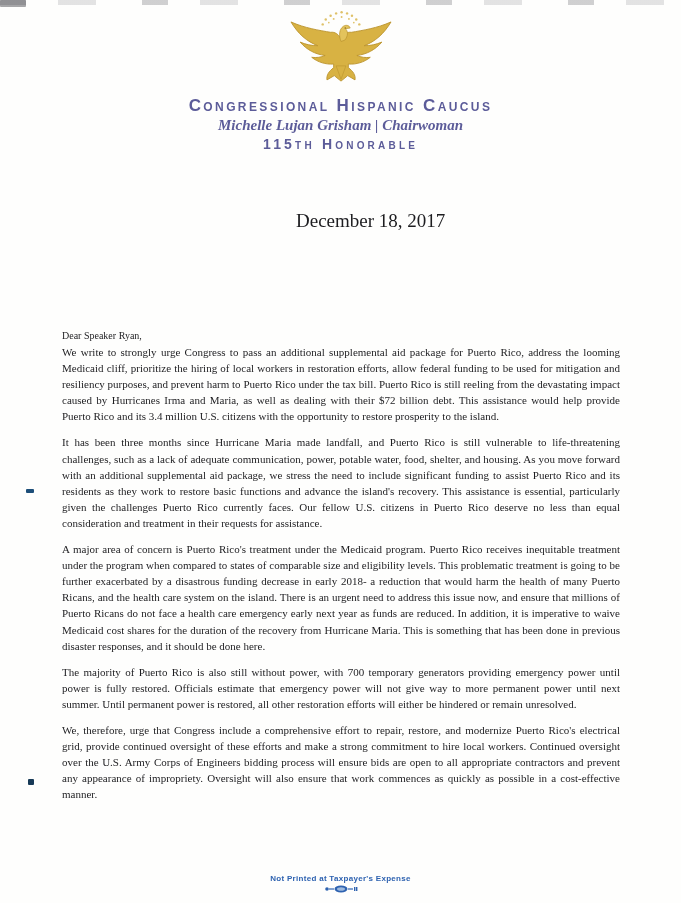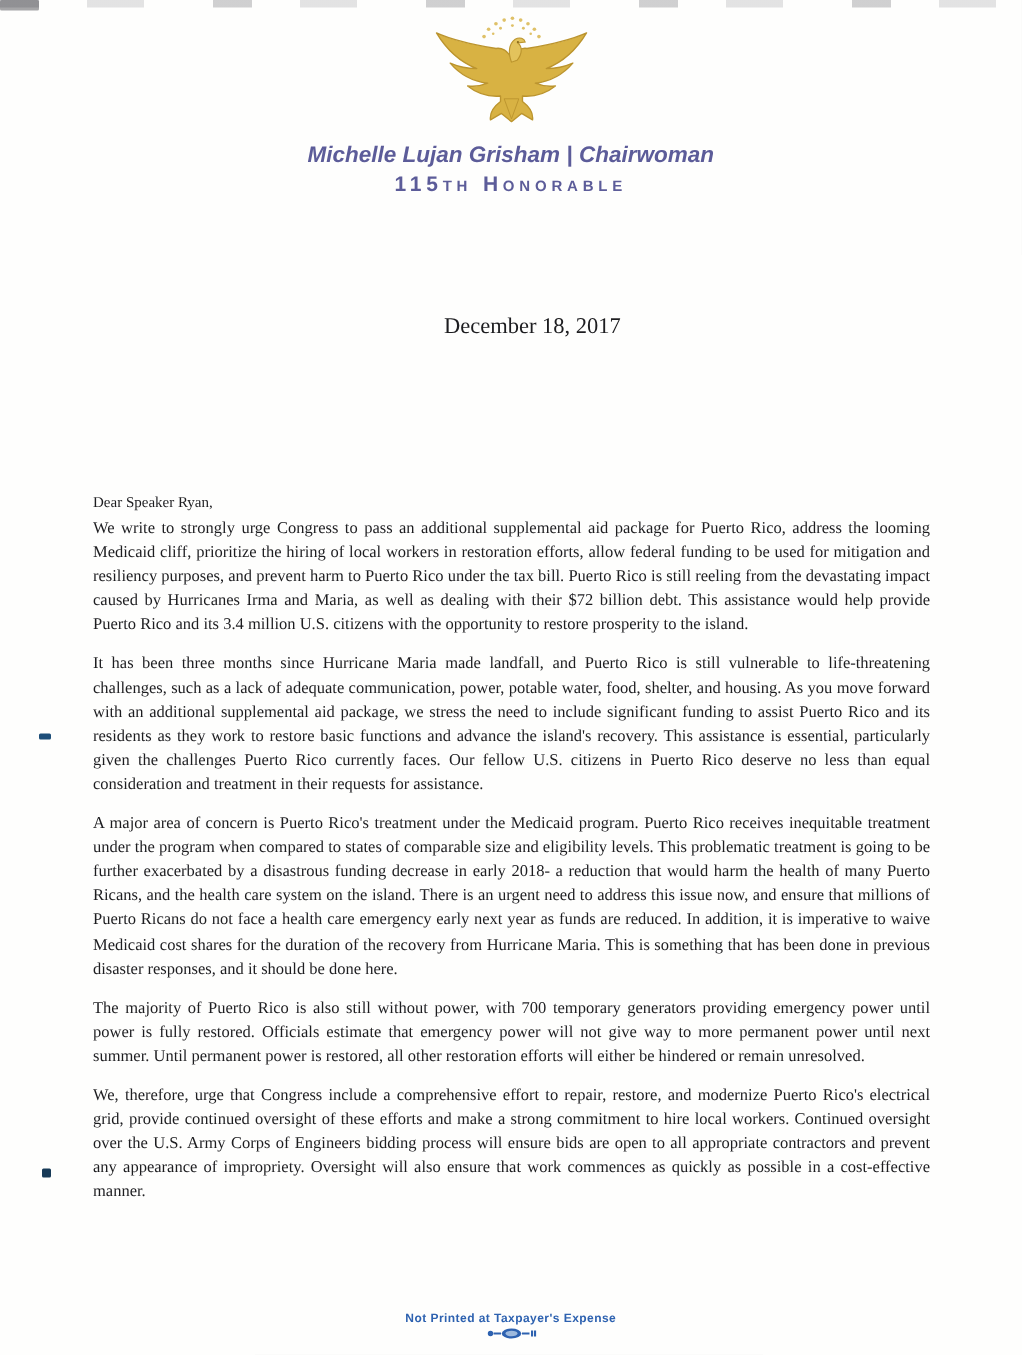--- a/index.html
+++ b/index.html
@@ -40,32 +40,32 @@
     text-align:center;color:#5c5c99;
   }
   .seal{display:block;margin:0 auto;}
   .org-name{
     font-family:"Liberation Sans", sans-serif;
     font-variant:small-caps;
     font-size:17px;letter-spacing:2.4px;font-weight:600;
     margin-top:2px;
   }
   .chair-line{
-    font-family:Liberation Sans, sans-serif;
+    font-family:Liberation Serif, serif;
     font-style:italic;font-weight:600;
     font-size:15px;margin-top:1px;
   }
   .congress-line{
     font-family:"Liberation Sans", sans-serif;
     font-variant:small-caps;
     font-size:14px;letter-spacing:3.2px;font-weight:600;
     margin-top:2px;
   }
   
-  .date-line{position:absolute;top:210px;left:296px;font-size:15px;}
+  .date-line{position:absolute;top:210px;left:296px;font-size:19px;}
   .recipient{position:absolute;top:237px;left:62px;font-size:13.5px;line-height:16.3px;}
   .salutation{position:absolute;top:330px;left:62px;font-size:10px;}
   .letter-body{position:absolute;top:344px;left:62px;width:558px;}
   .letter-body p{
     margin:0 0 10px 0;
     text-align:justify;
     font-size:11px;line-height:16.1px;
   }
   
   .footer{
@@ -132,20 +132,21 @@
         C160,34 135,38 117,41
         C110,40 104,44 100,52 Z"></path>
 
       <path fill="#d8b243" stroke="#bb942e" stroke-width="1" d="M92,96 L100,118 L108,96 Z"></path>
 
       <path fill="#e3c35c" stroke="#bb942e" stroke-width="1.2" d="
         M100,56 C96,46 97,36 104,31 C109,28 114,30 115,34 L107,35
         C112,39 112,47 106,54 Z"></path>
       <circle cx="107" cy="34" r="1.2" fill="#8a6c1d"></circle>
     </svg>
+    <div class="org-name">Congressional Hispanic Caucus</div>
     <div class="chair-line">Michelle Lujan Grisham | Chairwoman</div>
     <div class="congress-line">115th Honorable</div>
   </div>
 
   <div class="date-line">December 18, 2017</div>
 
 
   <div class="salutation">Dear Speaker Ryan,</div>
 
   <div class="letter-body">

